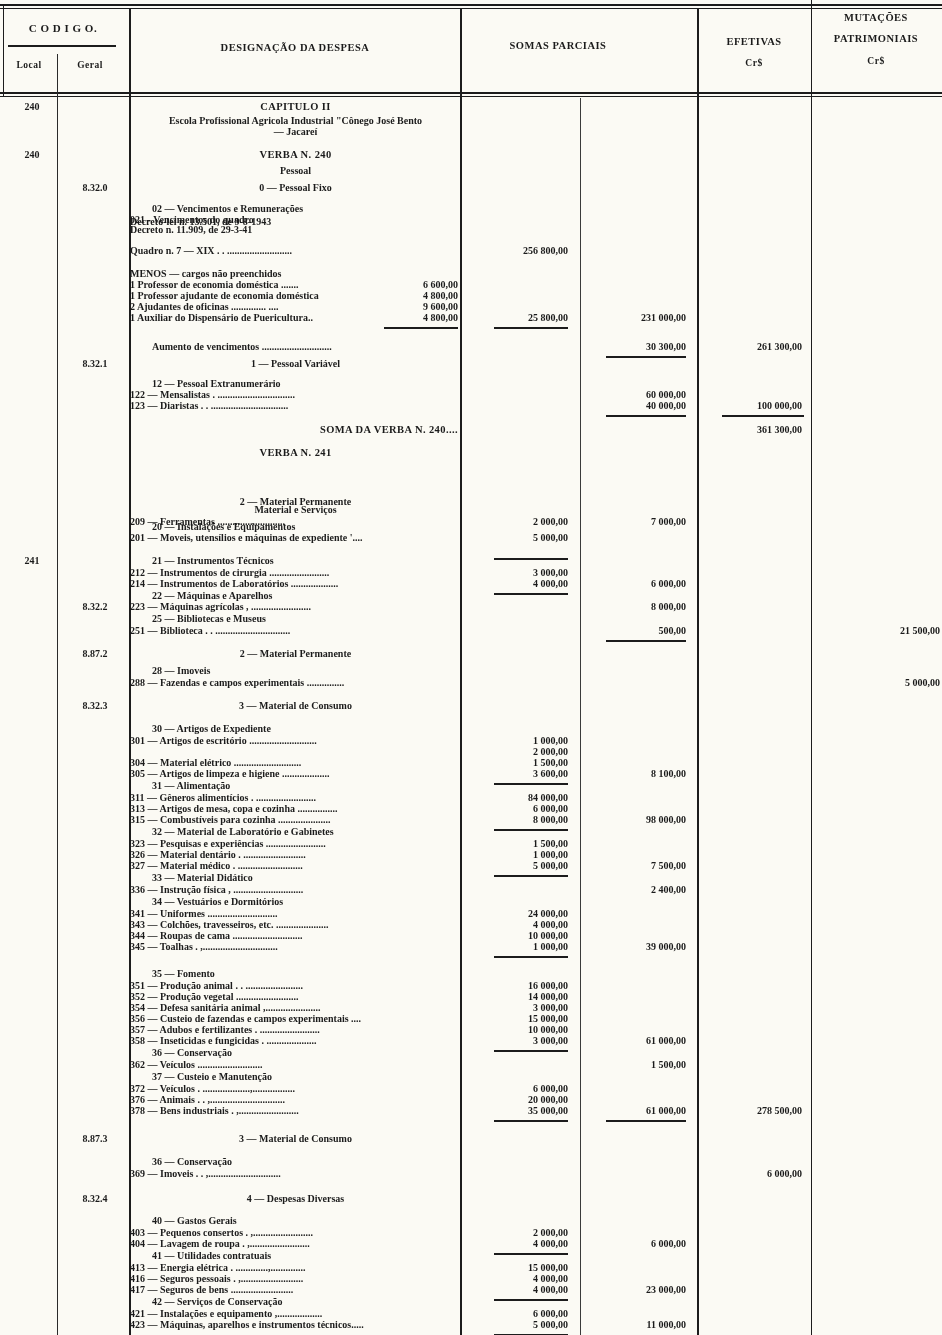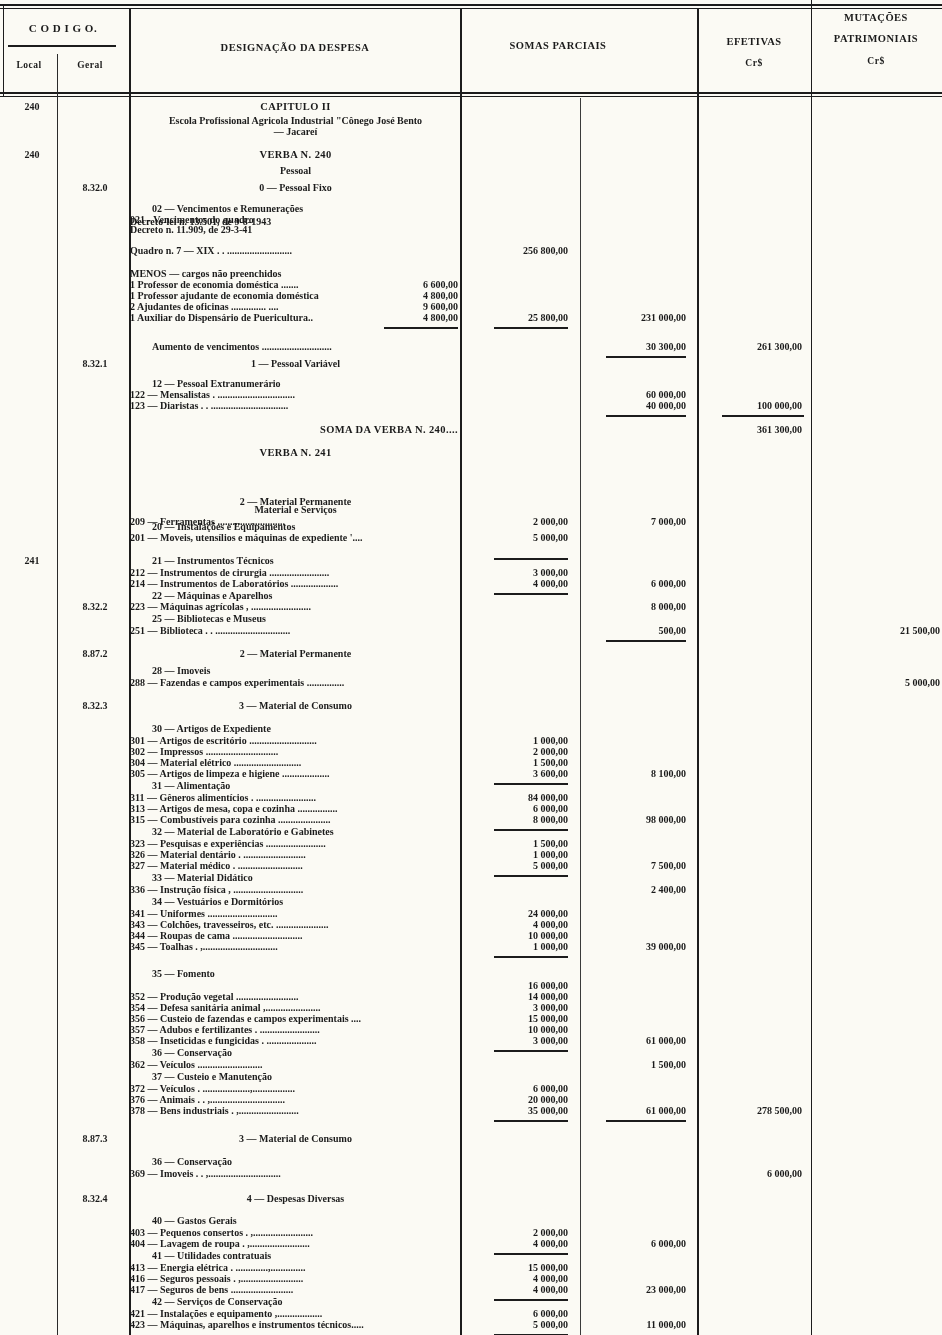--- a/index.html
+++ b/index.html
@@ -204,21 +204,20 @@
         <span class="c-geral">8.32.3</span>
       </div>
       <div class="row" style="top: 722px;">
         <div class="c-desig ind0">30 — Artigos de Expediente</div>
       </div>
       <div class="row" style="top: 734px;">
         <div class="c-desig ind1">301 — Artigos de escritório ...........................</div>
         <span class="c-p1">1 000,00</span>
       </div>
       <div class="row" style="top: 745px;">
-        <div class="c-desig ind1">302 — Impressos       .............................</div>
         <span class="c-p1">2 000,00</span>
       </div>
       <div class="row" style="top: 756px;">
         <div class="c-desig ind1">304 — Material elétrico    ...........................</div>
         <span class="c-p1">1 500,00</span>
       </div>
       <div class="row" style="top: 767px;">
         <div class="c-desig ind1">305 — Artigos de limpeza e higiene ...................</div>
         <span class="c-p1">3 600,00</span>
         <span class="c-p2">8 100,00</span>
@@ -279,20 +278,21 @@
       </div>
       <div class="row" style="top: 940px;">
         <div class="c-desig ind1">345 — Toalhas . ,..............................</div>
         <span class="c-p1">1 000,00</span>
         <span class="c-p2">39 000,00</span>
       </div>
       <div class="row" style="top: 967px;">
         <div class="c-desig ind0">35 — Fomento</div>
       </div>
       <div class="row" style="top: 979px;">
+        <div class="c-desig ind1">351 — Produção animal . . .......................</div>
         <span class="c-p1">16 000,00</span>
       </div>
       <div class="row" style="top: 990px;">
         <div class="c-desig ind1">352 — Produção vegetal    .........................</div>
         <span class="c-p1">14 000,00</span>
       </div>
       <div class="row" style="top: 1001px;">
         <div class="c-desig ind1">354 — Defesa sanitária animal ,......................</div>
         <span class="c-p1">3 000,00</span>
       </div>

